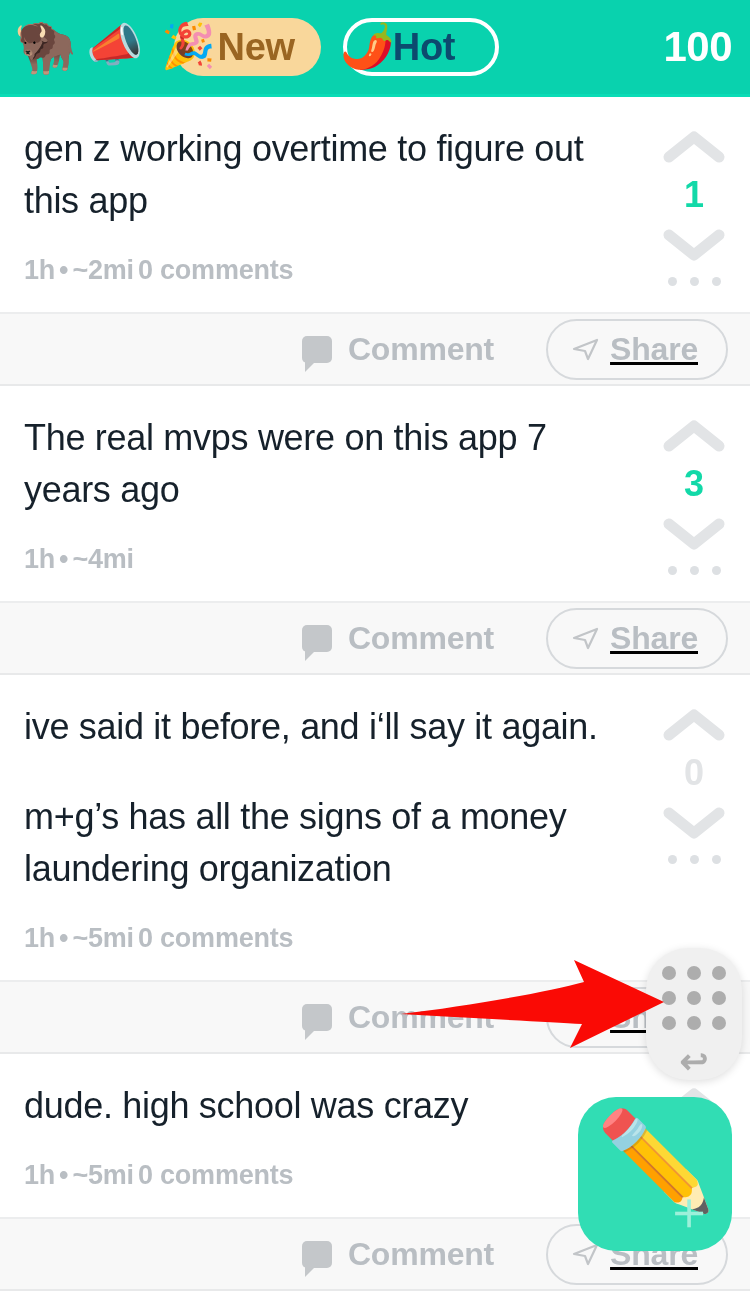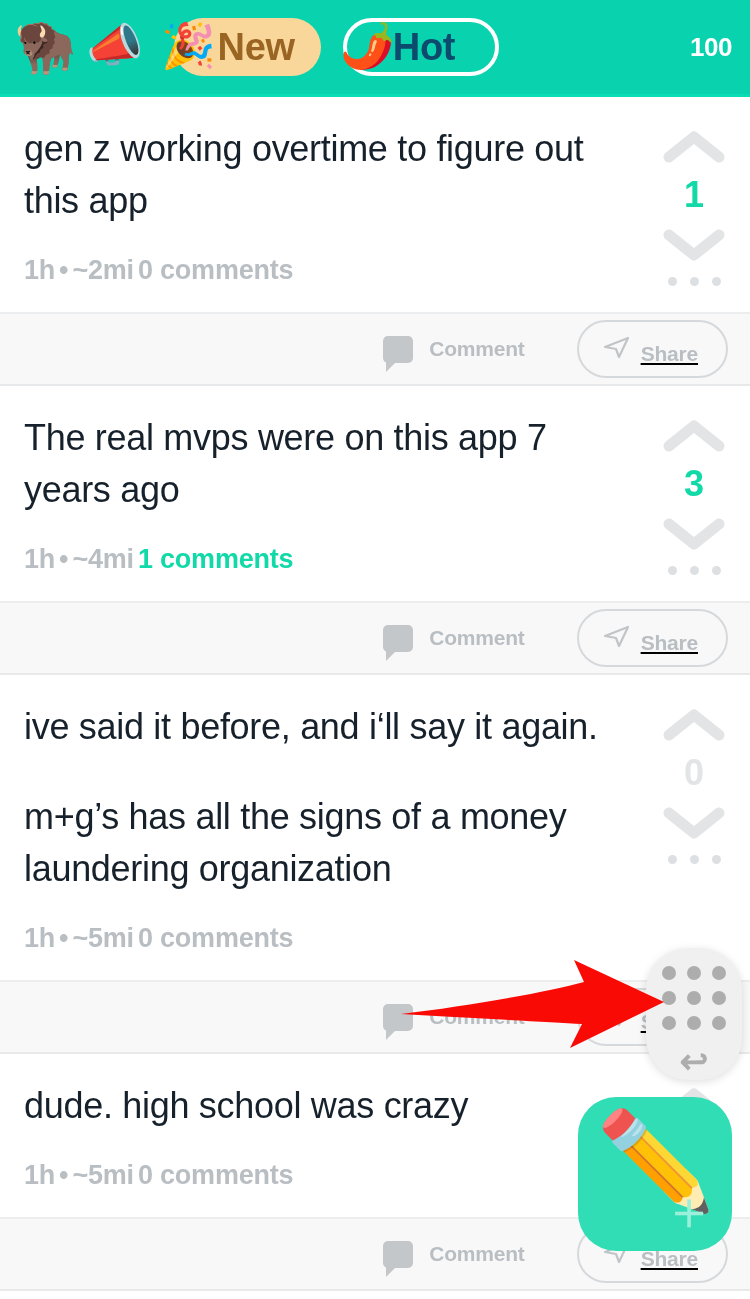--- a/index.html
+++ b/index.html
@@ -50,21 +50,21 @@
     font-size: 44px;
     line-height: 1;
     left: -12px;
     top: 50%;
     transform: translateY(-52%);
     z-index: 3;
   }
   .tab-hot .tab-emoji { left: -6px; }
 
   .karma { margin-left: auto; text-align: right; padding-right: 4px; }
-  .karma-num { color:#ffffff; font-size: 26px; font-weight: 800; line-height: 40px; letter-spacing: -0.5px;}
+  .karma-num { color:#ffffff; font-size: 42px; font-weight: 800; line-height: 40px; letter-spacing: -0.5px;}
   .karma-lbl { color:#8FF0DC; font-size: 25px; font-weight: 800; line-height: 30px; letter-spacing:-0.2px;}
 
   .hdr-bottom-line { height: 3px; background: #0ADCB6; }
 
   
   .feed { position:relative; background:#ffffff; }
   .post { background:#ffffff; display:flex; padding: 26px 0 0 0; }
   .post-main { flex: 1 1 auto; padding-left: 24px; padding-right: 10px; }
   .post-text {
     color:#16212B;
@@ -105,21 +105,21 @@
     height: 74px;
     display:flex; align-items:center; justify-content:flex-end;
     padding-right: 22px;
   }
   .act-comment { display:flex; align-items:center; gap: 16px; margin-right: 52px; }
   .bubble { width: 30px; height: 27px; background:#C4C7CA; border-radius:5px; position:relative; }
   .bubble:after {
     content:""; position:absolute; left: 3px; bottom:-9px;
     border-left: 10px solid #C4C7CA; border-bottom: 10px solid transparent;
   }
-  .act-label { color:#B9BEC3; font-size:21px; font-weight:700; letter-spacing:-0.2px;}
+  .act-label { color:#B9BEC3; font-size:32px; font-weight:700; letter-spacing:-0.2px;}
   .act-share {
     display:flex; align-items:flex-end; gap: 10px;
     border: 2px solid #D6D9DC; border-radius: 40px;
     padding: 10px 28px 10px 22px;
     text-decoration: underline;
   }
   .send-ico { width:30px; height:30px; }
   .send-ico path { stroke:#C2C5C8; stroke-width:2.2; fill:none; stroke-linejoin:round;}
 
   
@@ -223,21 +223,20 @@
       </div>
       <div class="post">
         <div class="post-main">
           <div class="post-text">
             <p>The real mvps were on this app 7 years ago</p>
           </div>
           <div class="post-meta">
             <span class="meta-time">1h</span>
             <span class="meta-time">•</span>
             <span class="meta-time">~4mi</span>
-            <span class="meta-comments active">1 comments</span>
           </div>
         </div>
         <div class="votes">
           <span>
             <svg class="chev" viewBox="0 0 62 34">
               <path d="M6,28 L31,8 L56,28"></path>
             </svg>
           </span>
           <span class="score pos">3</span>
           <span>

